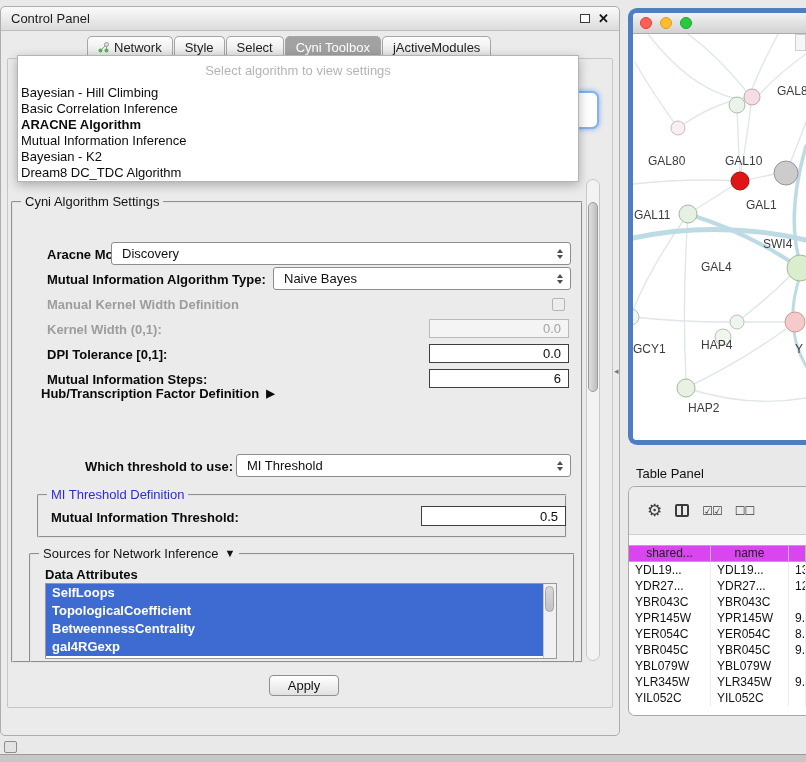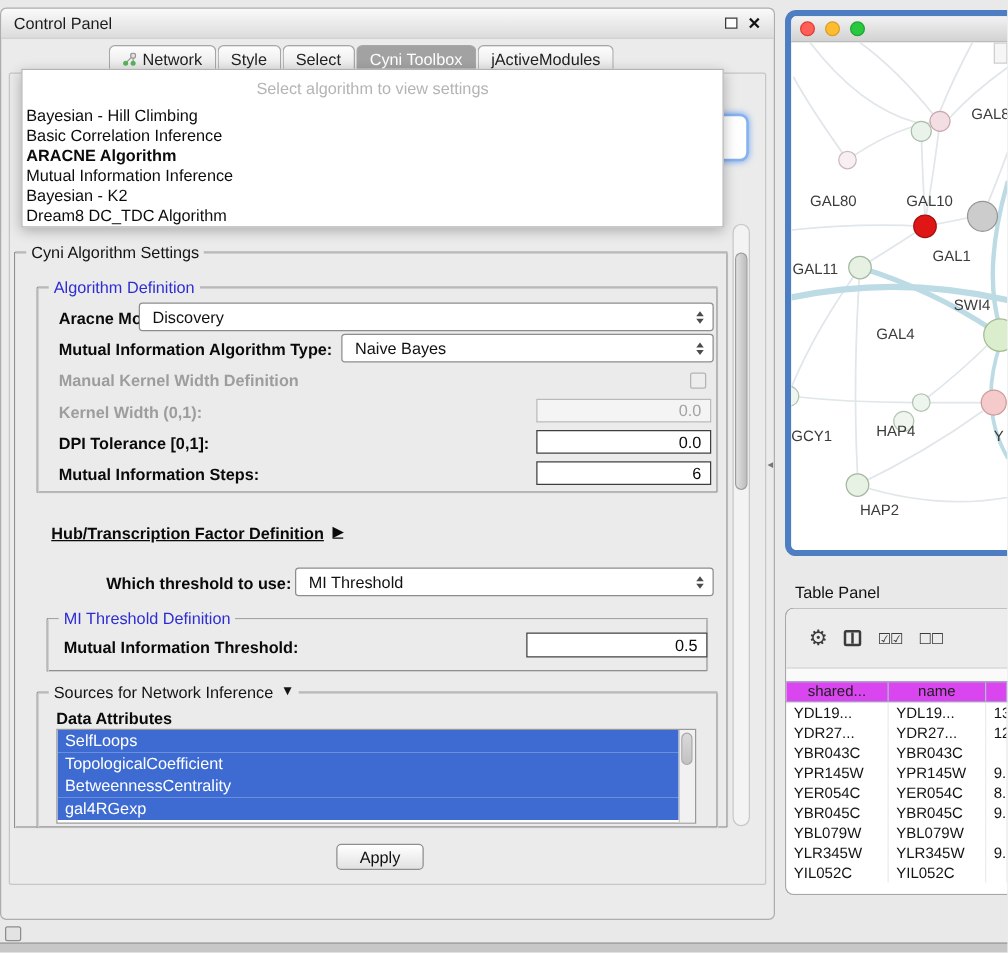--- a/index.html
+++ b/index.html
@@ -55,21 +55,21 @@
     display:flex;align-items:center;justify-content:flex-end;padding:0 7px;}
   .field.disabled{border-color:#bababa;color:#a3a3a3;background:#f4f4f4;}
 
   .checkbox{position:absolute;width:13px;height:13px;background:#ededed;
     border:1px solid #b4b4b4;border-radius:2px;}
 
   .hub-row{position:absolute;display:flex;align-items:center;gap:7px;
     font-size:13px;font-weight:bold;color:#0a0a0a;}
   .tri{font-size:11px;line-height:1;}
 
-  .attr-list{position:absolute;background:#fff;border:1px solid #999;overflow:hidden;}
+  .attr-list{position:absolute;background:#fff;border:1px solid #999;overflow:hidden;font-weight:bold;}
   .attr-item{height:18px;line-height:18px;padding-left:6px;font-size:13px;
     background:#3d6bd2;color:#fff;margin-right:13px;white-space:nowrap;overflow:hidden;}
   .attr-scroll{position:absolute;right:0;top:0;bottom:0;width:13px;background:#f1f1f1;
     border-left:1px solid #c9c9c9;}
   .attr-thumb{position:absolute;top:2px;left:1px;width:9px;height:26px;
     background:linear-gradient(#d9d9d9,#c2c2c2);border:1px solid #a5a5a5;border-radius:5px;}
 
   .v-scroll{position:absolute;left:585px;top:172px;width:14px;height:482px;
     background:#f3f3f3;border:1px solid #c8c8c8;border-radius:7px;}
   .v-thumb{position:absolute;left:1px;top:22px;width:10px;height:190px;
@@ -176,23 +176,20 @@
   <div class="content-frame"></div>
 
   <div class="v-scroll">
     <div class="v-thumb"></div>
   </div>
 
   <div class="group" style="left:10px;top:194px;width:572px;height:462px;">
     <span class="group-title">Cyni Algorithm Settings</span>
   </div>
 
-  <div class="group" style="left:28px;top:222px;width:546px;height:166px;">
-    <span class="group-title blue">Algorithm Definition</span>
-  </div>
 
   <span class="flabel" style="left:46px;top:240px;">Aracne Mode:</span>
   <div class="combo" style="left:110px;top:235px;width:460px;height:23px;">
     <span>Discovery</span>
     <span class="combo-arrows">
         <i class="arrow-up"></i>
         <i class="arrow-down"></i>
       </span>
   </div>
 
@@ -210,21 +207,21 @@
 
   <span class="flabel disabled" style="left:46px;top:315px;">Kernel Width (0,1):</span>
   <div class="field disabled" style="left:428px;top:312px;width:140px;height:19px;">0.0</div>
 
   <span class="flabel" style="left:46px;top:340px;">DPI Tolerance [0,1]:</span>
   <div class="field" style="left:428px;top:337px;width:140px;height:19px;">0.0</div>
 
   <span class="flabel" style="left:46px;top:365px;">Mutual Information Steps:</span>
   <div class="field" style="left:428px;top:362px;width:140px;height:19px;">6</div>
 
-  <div class="hub-row" style="left:40px;top:412px;text-decoration:underline;">
+  <div class="hub-row" style="left:40px;top:379px;">
     <span>Hub/Transcription Factor Definition</span>
     <span class="tri">▶</span>
   </div>
 
 
   <span class="flabel" style="left:84px;top:452px;">Which threshold to use:</span>
   <div class="combo" style="left:235px;top:447px;width:335px;height:23px;">
     <span>MI Threshold</span>
     <span class="combo-arrows">
         <i class="arrow-up"></i>

